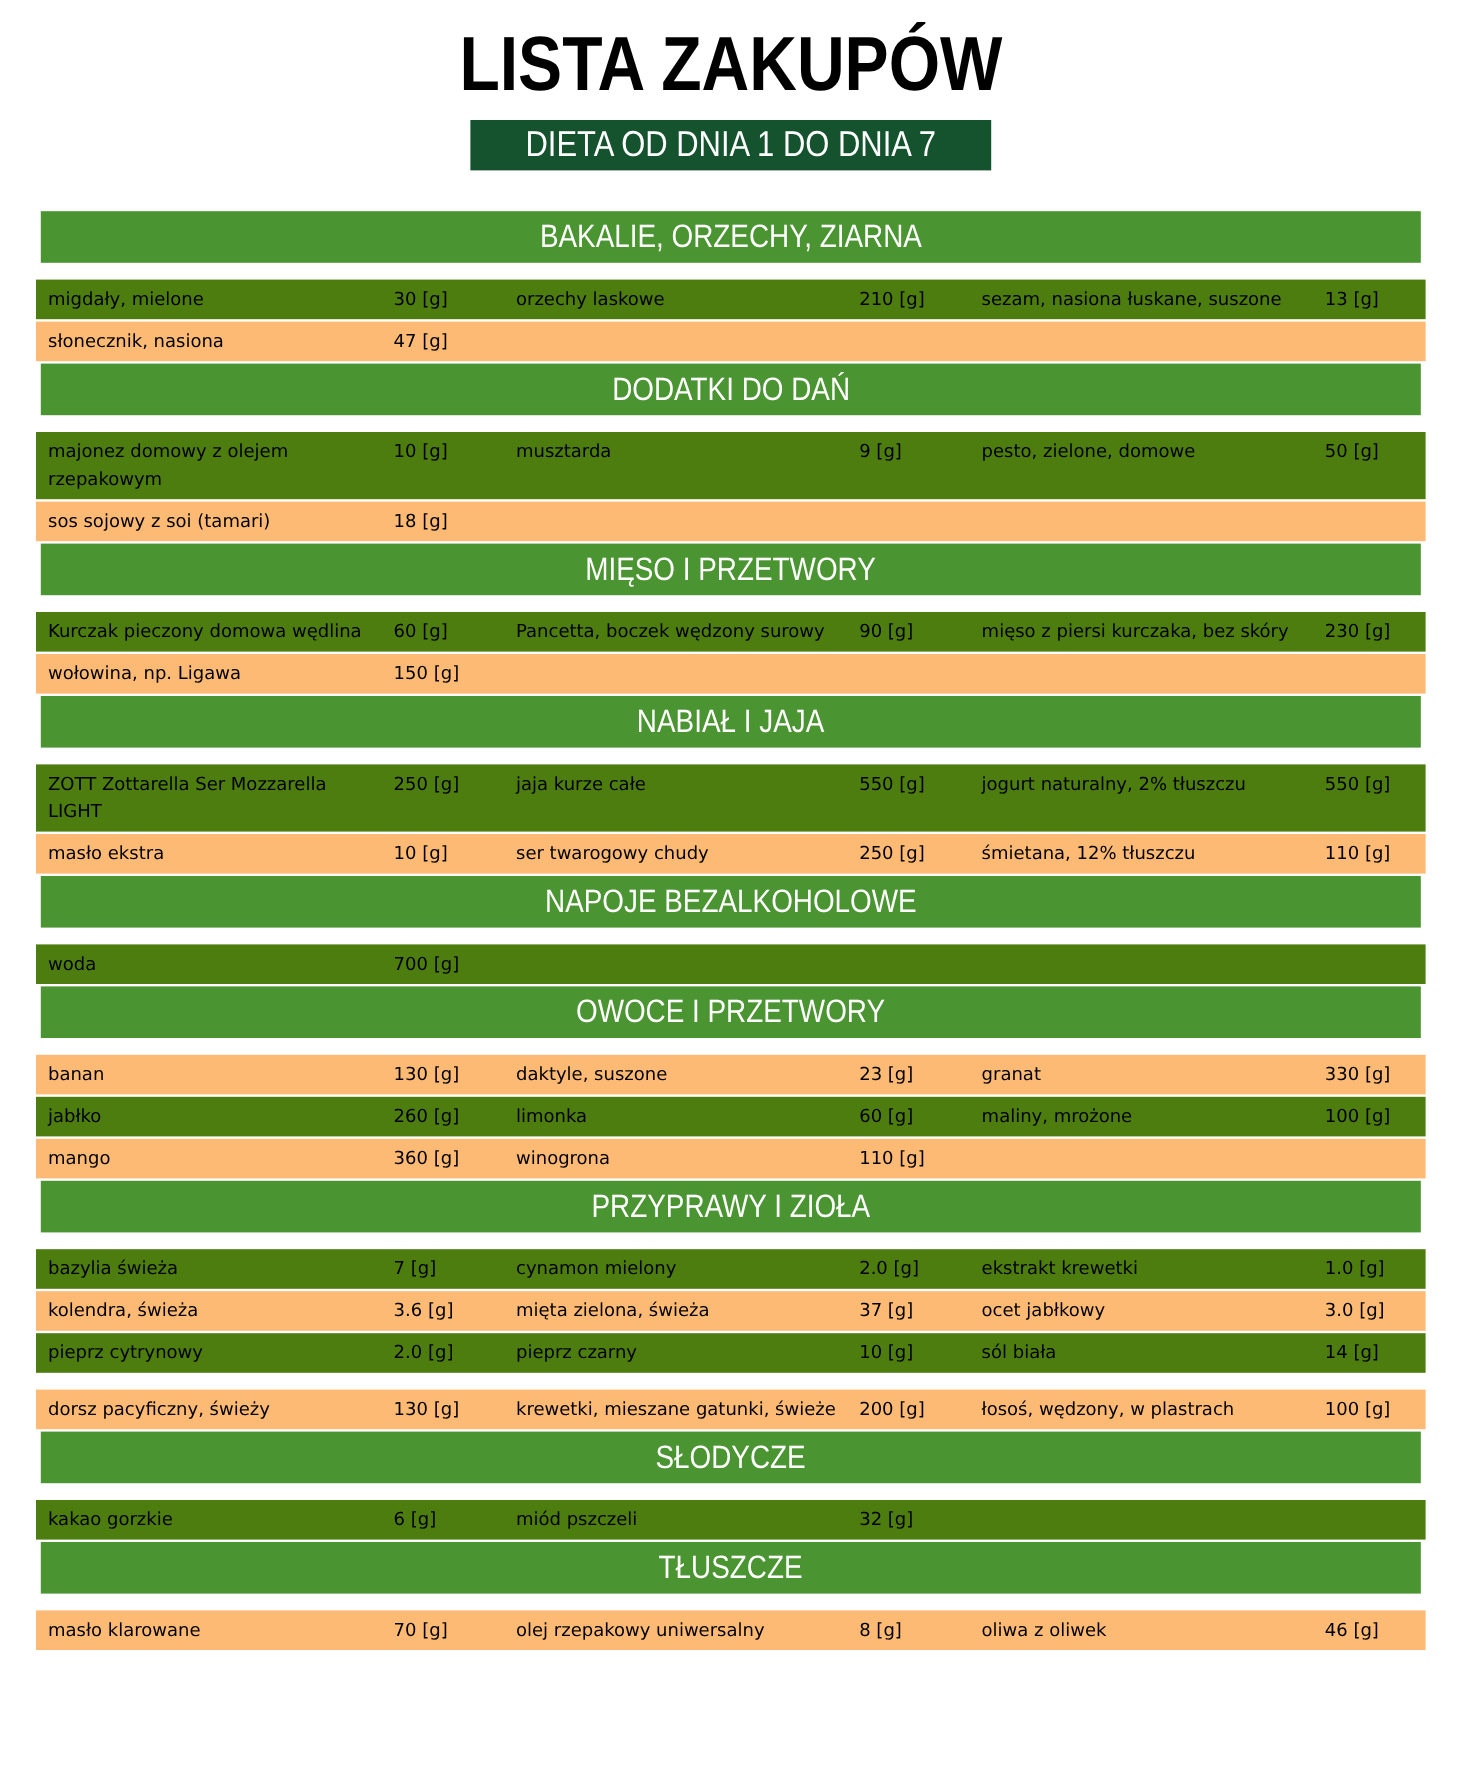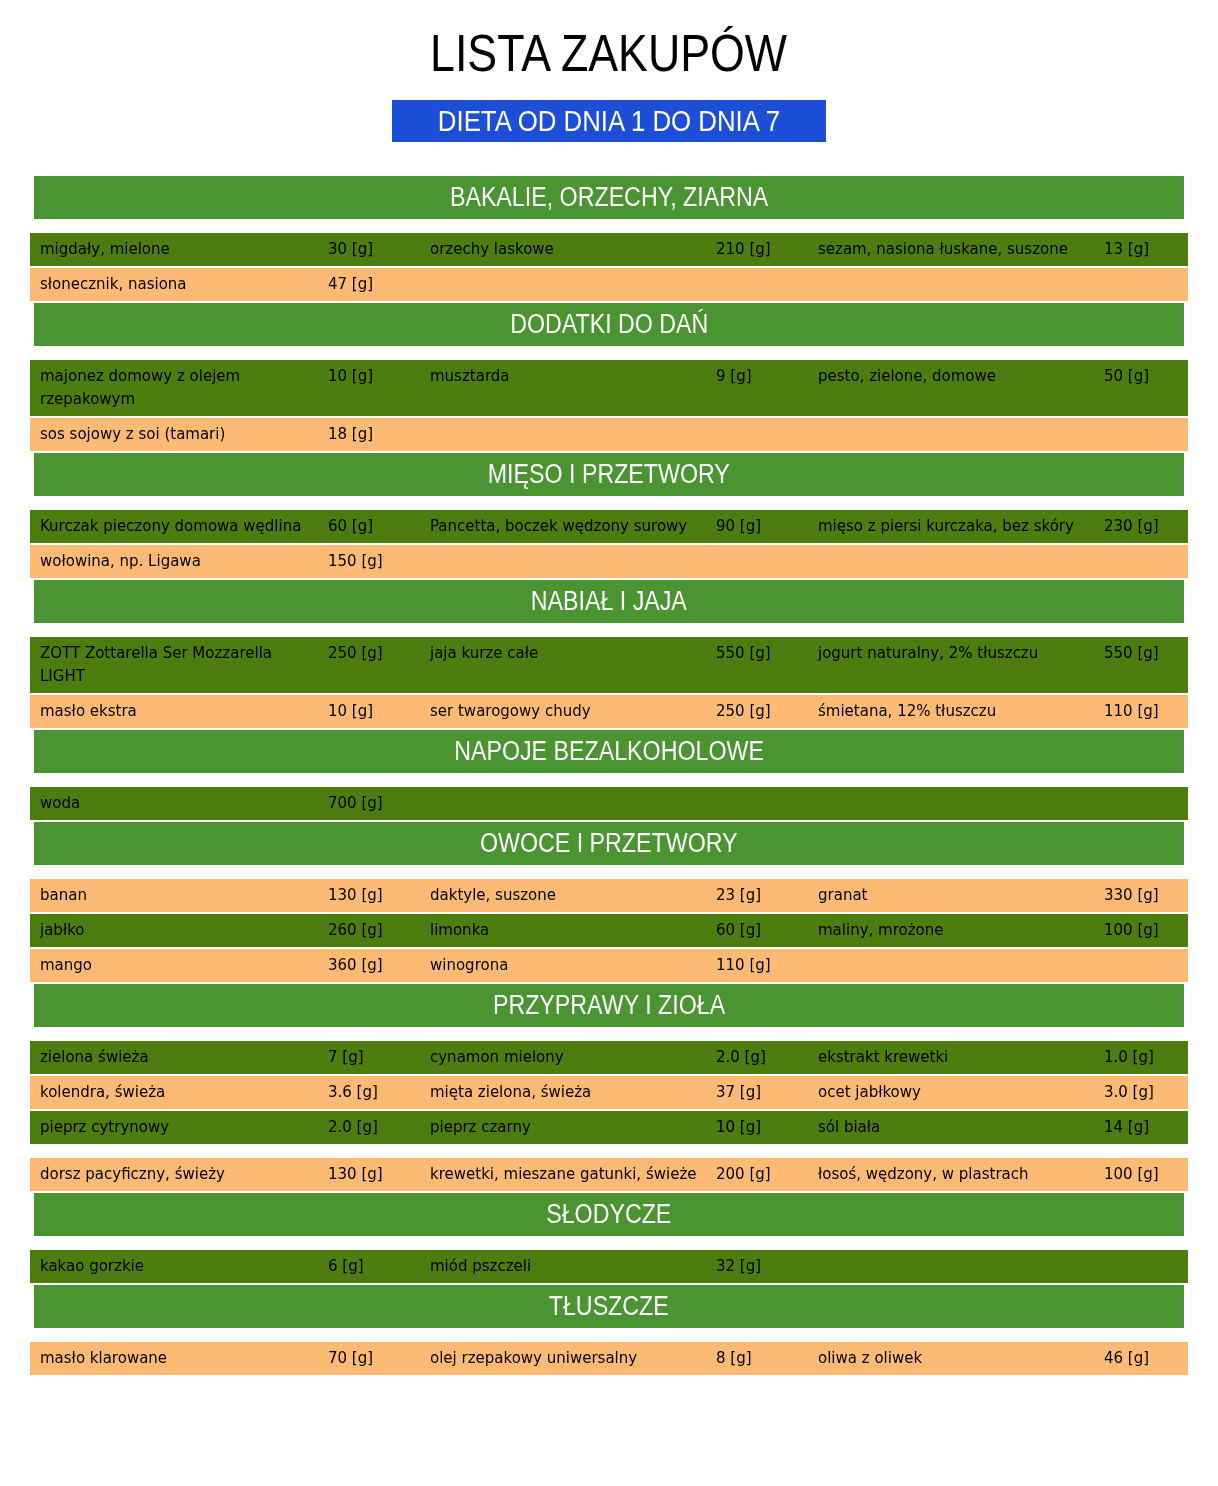--- a/index.html
+++ b/index.html
@@ -7,36 +7,36 @@
     width: 1218px;
     font-family: "DejaVu Sans", sans-serif;
     color: #000000;
   }
   .page { width: 1218px; min-height: 1486px; }
 
   h1.page-title {
     margin: 26px 0 0 0;
     text-align: center;
     font-family: "Liberation Sans", sans-serif;
-    font-weight: 400;
-    font-size: 52px;
+    font-weight: 700;
+    font-size: 64px;
     line-height: 54px;
     color: #000000;
   }
   .condensed {
     display: inline-block;
     transform: scaleX(0.86);
     transform-origin: center;
     white-space: nowrap;
   }
 
   .banner {
     width: max-content;
     margin: 20px auto 0 auto;
-    background: #1d4ed8;
+    background: #14532d;
     color: #ffffff;
     font-family: "Liberation Sans", sans-serif;
     font-size: 30px;
     line-height: 30px;
     padding: 6px 18px;
     text-align: center;
   }
 
   .list { margin-top: 34px; }
 
@@ -196,21 +196,21 @@
           <div class="cell qty">360 [g]</div>
           <div class="cell name">winogrona</div>
           <div class="cell qty">110 [g]</div>
           <div class="cell name"></div>
           <div class="cell qty last"></div>
         </div>
       </div>
       <div class="section-header"><span class="condensed">PRZYPRAWY I ZIOŁA</span></div>
       <div class="rows">
         <div class="row">
-          <div class="cell name first">zielona świeża</div>
+          <div class="cell name first">bazylia świeża</div>
           <div class="cell qty">7 [g]</div>
           <div class="cell name">cynamon mielony</div>
           <div class="cell qty">2.0 [g]</div>
           <div class="cell name">ekstrakt krewetki</div>
           <div class="cell qty last">1.0 [g]</div>
         </div>
         <div class="row alt">
           <div class="cell name first">kolendra, świeża</div>
           <div class="cell qty">3.6 [g]</div>
           <div class="cell name">mięta zielona, świeża</div>

